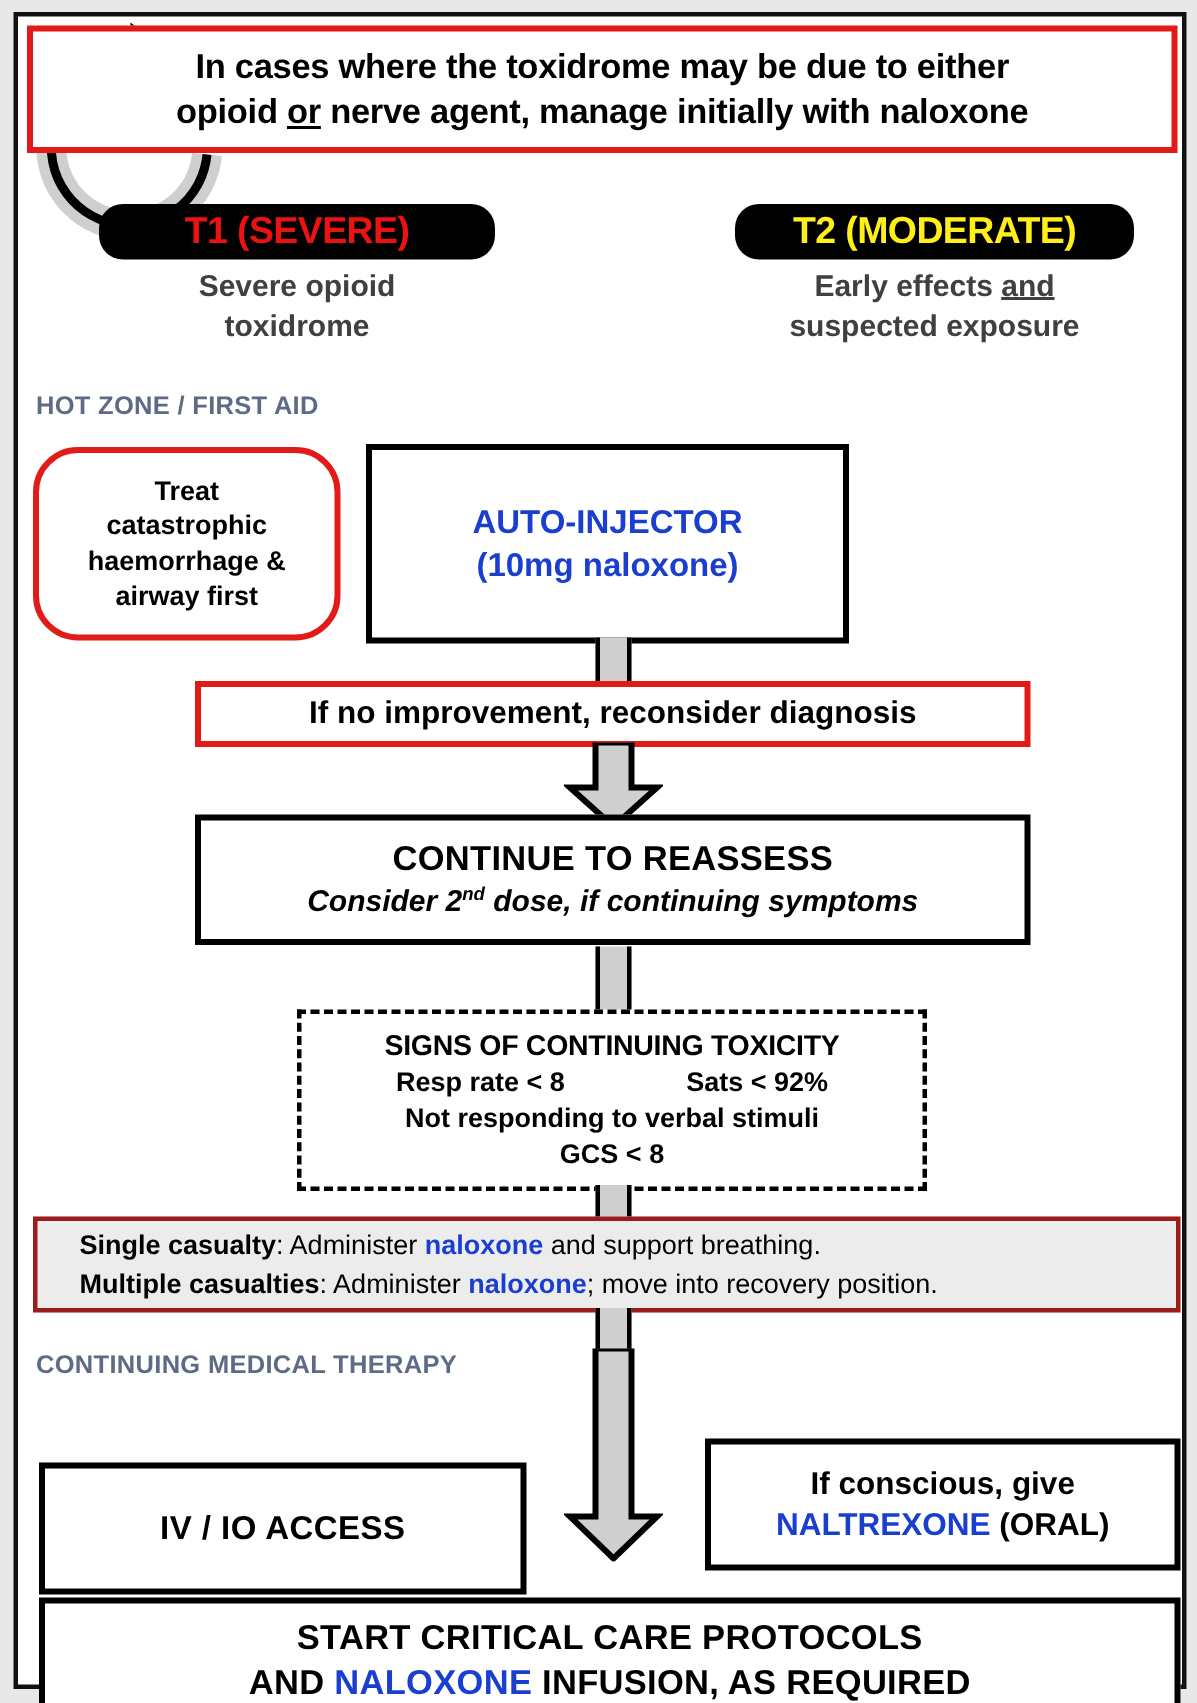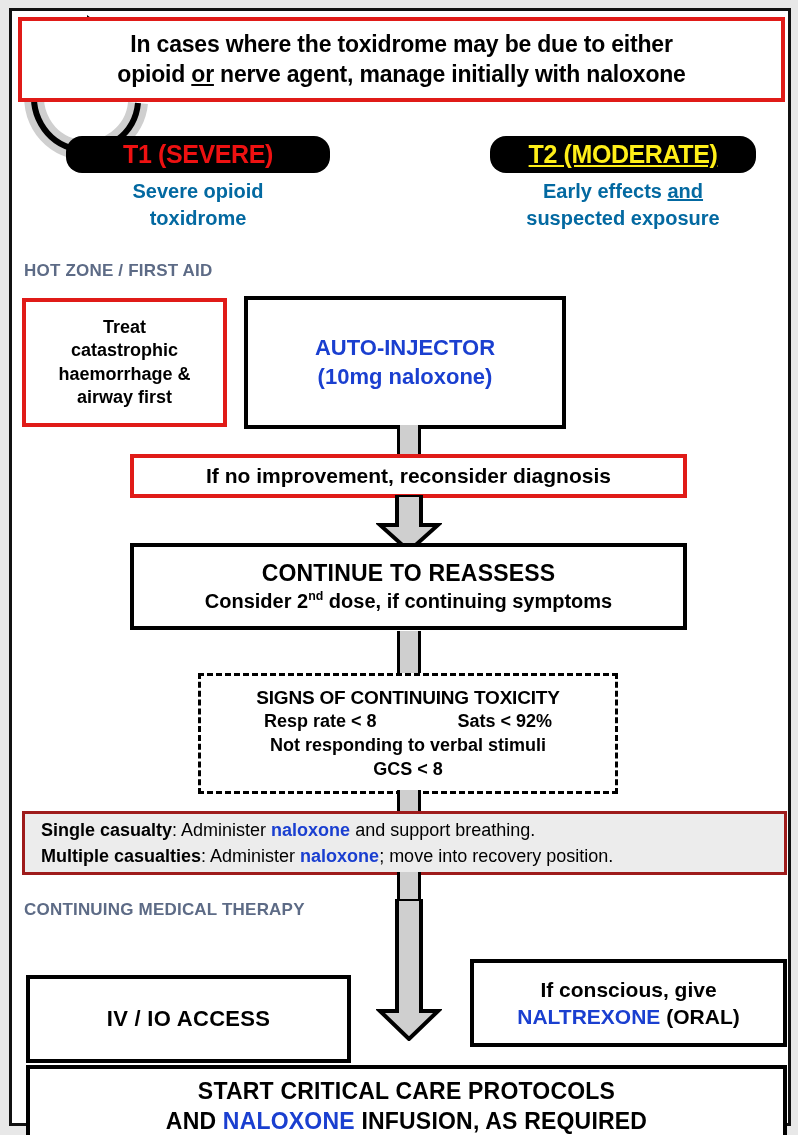--- a/index.html
+++ b/index.html
@@ -50,78 +50,78 @@
   #header u { text-decoration: underline; }
 
   
   .badge {
     position: absolute;
     background: #000000;
     display: flex; align-items: center; justify-content: center;
     font-size: 25px; font-weight: bold; letter-spacing: -0.4px; border-radius: 16px;
   }
   #badge-t1 { left: 54px;  top: 125px; width: 264px; height: 37px; color: #ee1111; }
-  #badge-t2 { left: 478px; top: 125px; width: 266px; height: 37px; color: #ffef18; text-decoration: underline; }
+  #badge-t2 { left: 478px; top: 125px; width: 266px; height: 37px; color: #ffef18; }
 
   .badge-sub {
     position: absolute;
     text-align: center;
     font-size: 20px; font-weight: bold; line-height: 1.33;
-    color: #0369a1;
+    color: #404040;
   }
   #sub-t1 { left: 54px;  top: 167px; width: 264px; }
   #sub-t2 { left: 478px; top: 167px; width: 266px; }
   .badge-sub u { text-decoration: underline; }
 
   
   .section-label {
     position: absolute;
     font-size: 17px; font-weight: bold;
     color: #5d6b86;
     letter-spacing: 0.2px;
   }
   #label-hotzone  { left: 12px; top: 250px; }
   #label-continue { left: 12px; top: 889px; }
 
   
   #box-haemorrhage {
     left: 10px; top: 287px; width: 205px; height: 129px;
-    font-size: 18px; font-weight: bold; line-height: 1.30;
+    font-size: 18px; font-weight: bold; line-height: 1.30; border-radius: 30px;
   }
   #box-antidote {
     left: 232px; top: 285px; width: 322px; height: 133px;
     font-size: 22px; font-weight: bold; line-height: 1.28;
     color: #1a3fd0;
   }
   #box-reconsider {
     left: 118px; top: 443px; width: 557px; height: 44px;
     font-size: 21px; font-weight: bold;
   }
   #box-reassess {
     left: 118px; top: 532px; width: 557px; height: 87px;
     font-size: 17px; line-height: 1.30;
   }
   #box-reassess .ln1 { font-size: 23px; font-weight: bold; letter-spacing: 0.2px; }
-  #box-reassess .ln2 { font-size: 20px; font-weight: bold; }
+  #box-reassess .ln2 { font-size: 20px; font-weight: bold; font-style: italic; }
   #box-reassess sup  { font-size: 0.62em; vertical-align: super; }
 
   #box-toxicity {
     left: 186px; top: 662px; width: 420px; height: 121px;
     font-size: 18px; font-weight: bold; line-height: 1.32;
   }
   #box-toxicity .ln1 { font-size: 19px; letter-spacing: -0.2px; }
   #box-toxicity .row { display: flex; justify-content: flex-start; gap: 81px; }
 
   #box-casualty {
     left: 10px; top: 800px; width: 765px; height: 64px;
     background: #ececec;
     align-items: flex-start;
     justify-content: center;
     text-align: left;
-    padding-left: 16px;
+    padding-left: 28px;
     font-size: 18px; line-height: 1.45;
   }
   #box-casualty b { font-weight: bold; }
 
   #box-ivio {
     left: 14px; top: 964px; width: 325px; height: 88px;
     font-size: 22px; font-weight: bold; letter-spacing: 0.3px;
   }
   #box-naltrexone {
     left: 458px; top: 932px; width: 317px; height: 88px;

